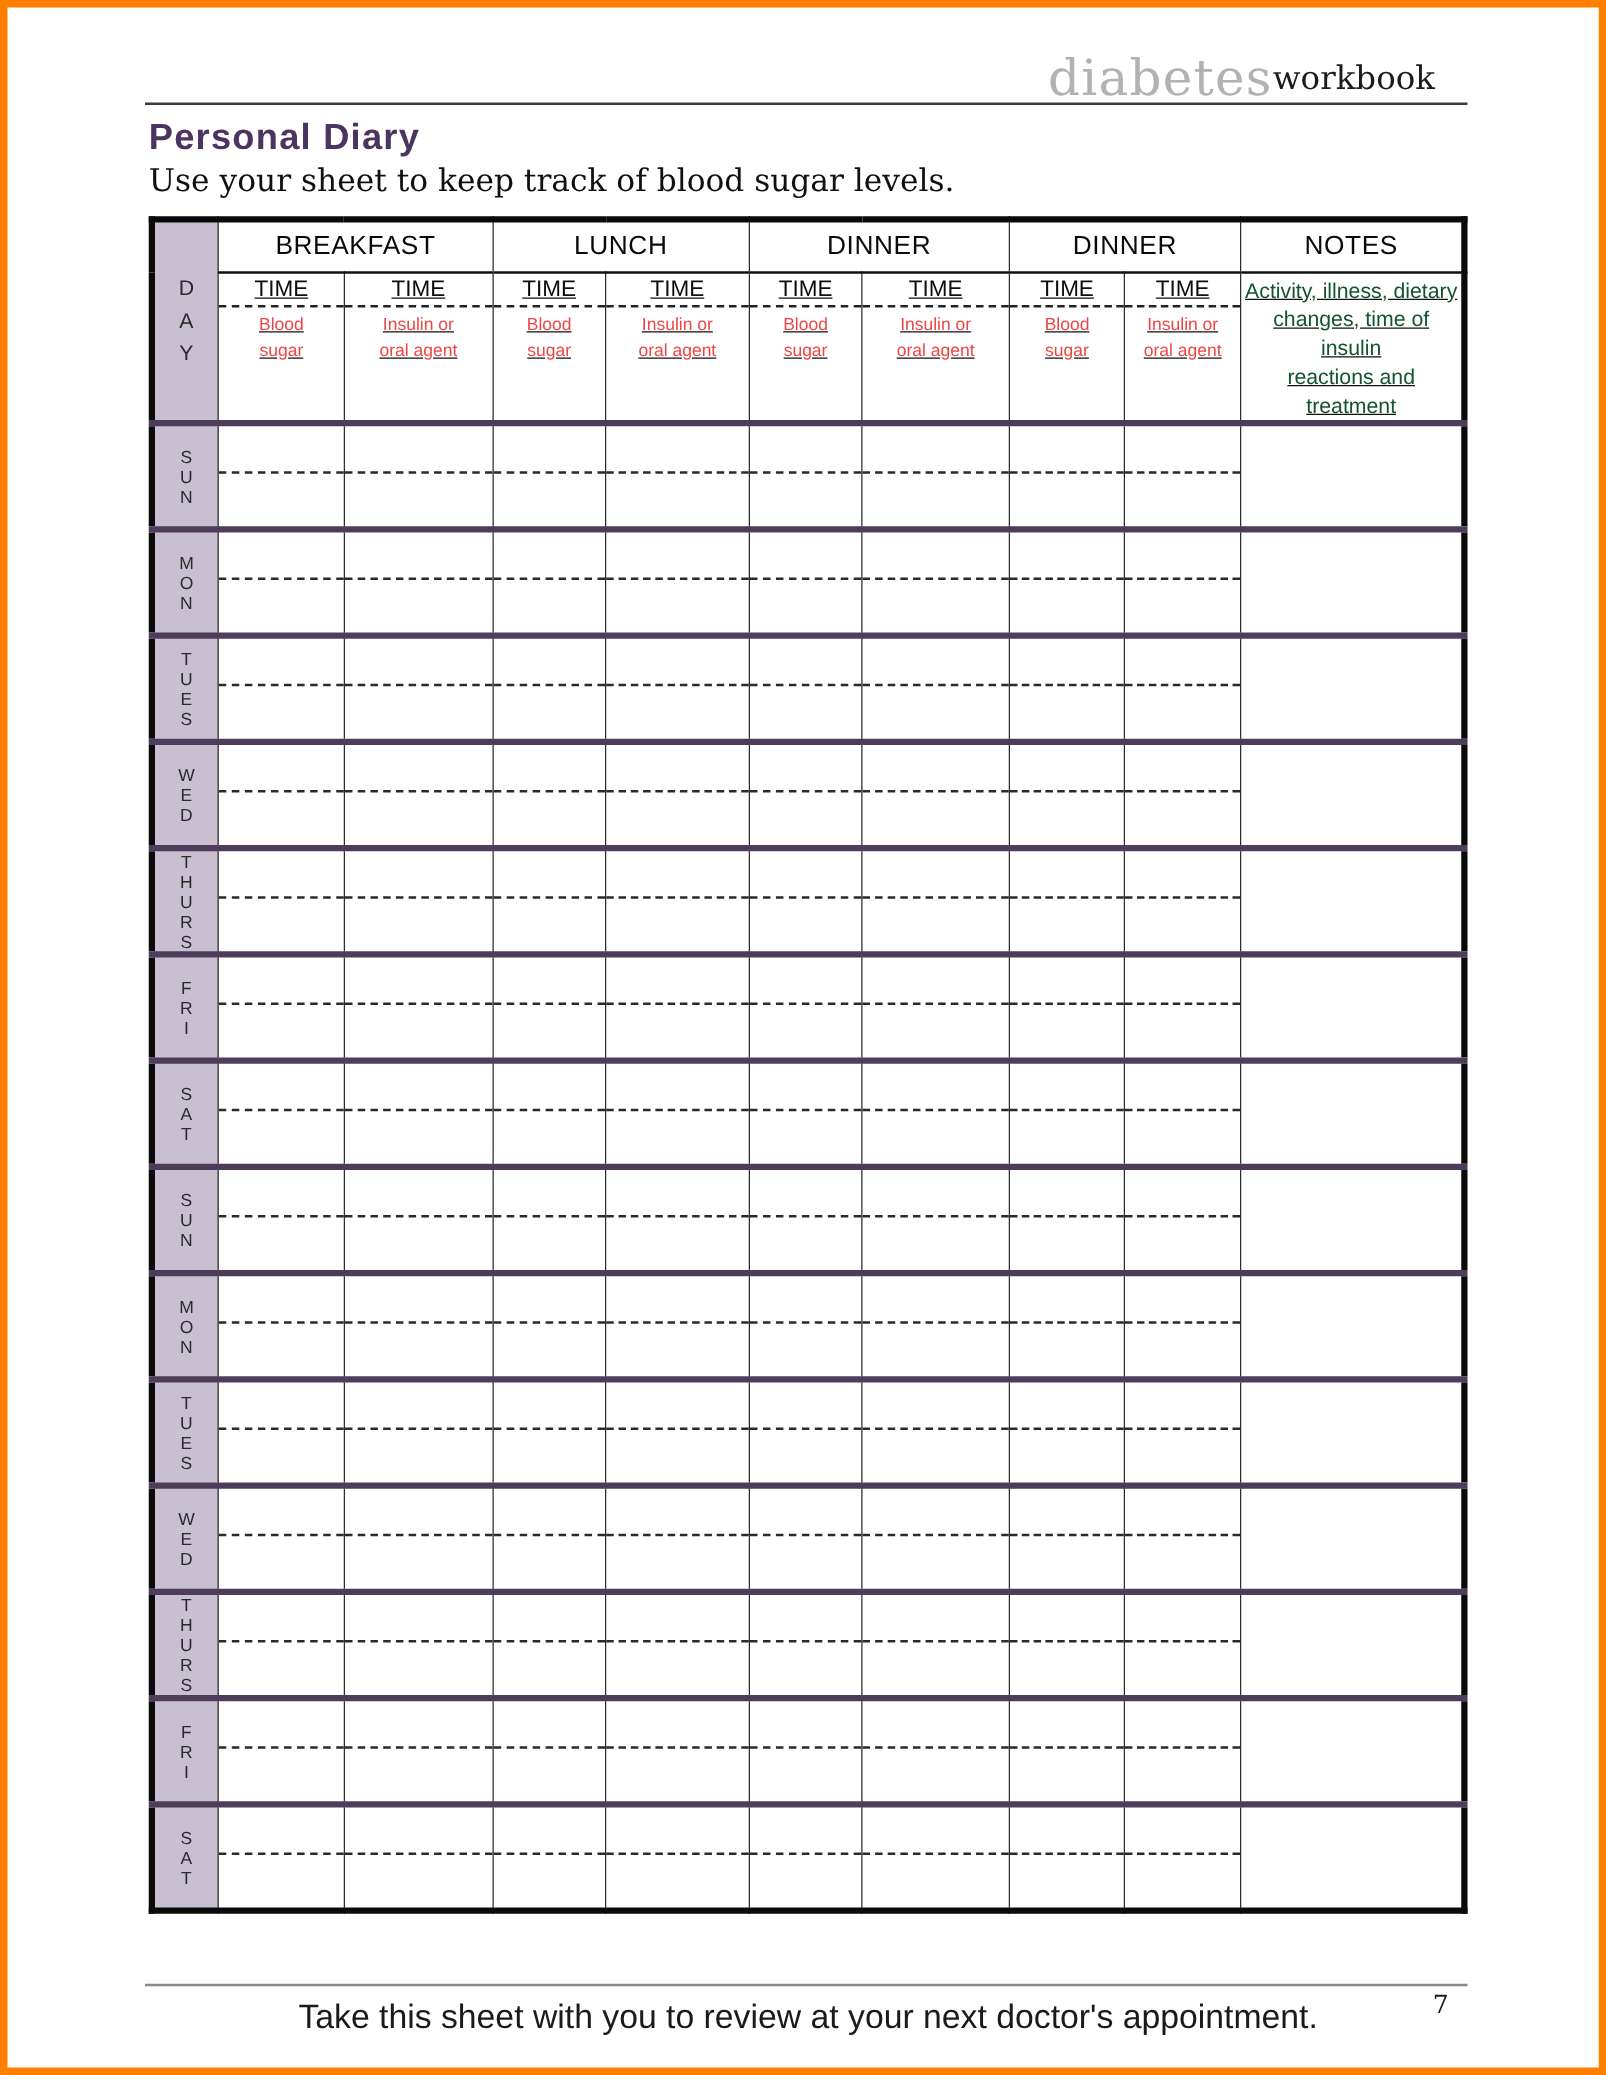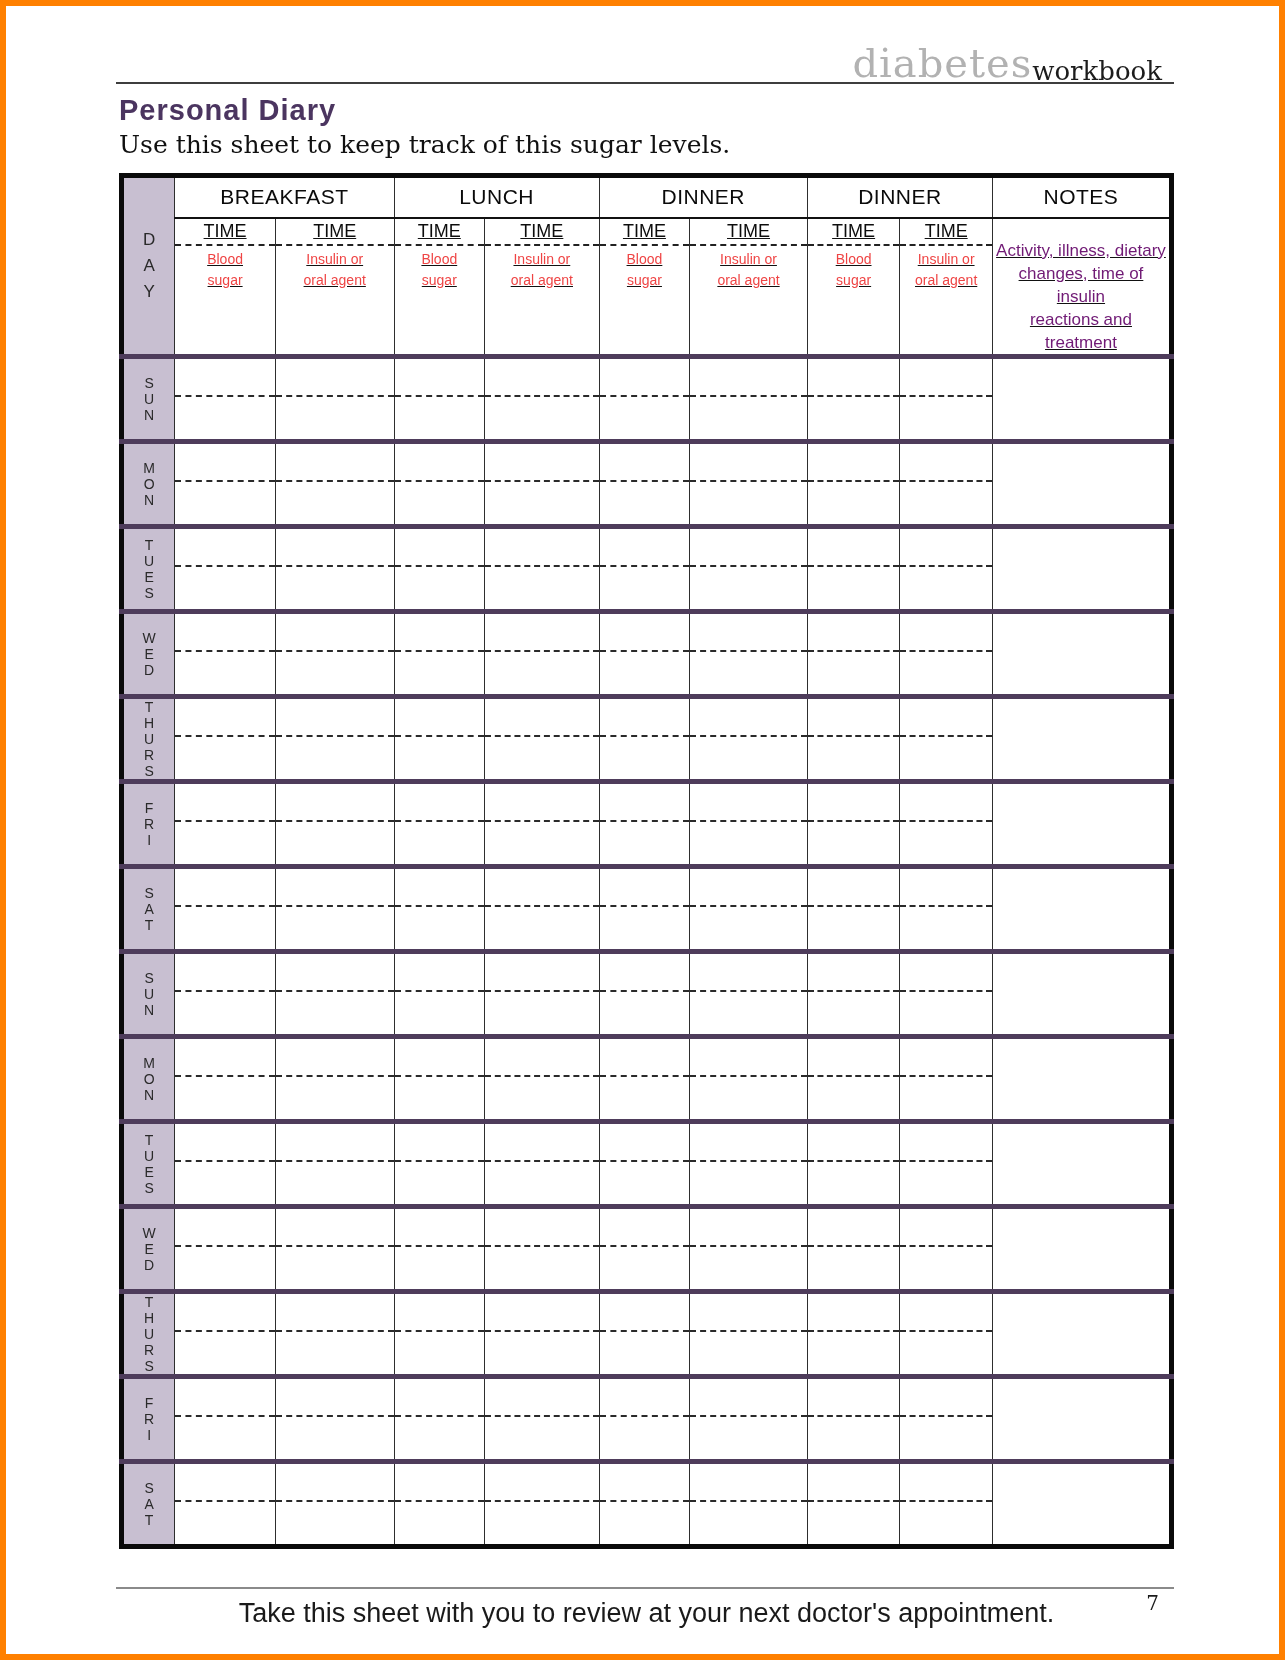--- a/index.html
+++ b/index.html
@@ -15,22 +15,22 @@
   body{
     width:1285px;height:1660px;
     border:6px solid var(--page-border);
     position:relative;
     font-family:"Liberation Sans",sans-serif;
     color:#111;
     overflow:hidden;
   }
   
   .brand{
-    position:absolute;top:34px;right:117px;
-    display:flex;align-items:flex-end;
+    position:absolute;top:34px;right:131px;
+    display:flex;align-items:center;
     font-family:"DejaVu Serif","Liberation Serif",serif;
   }
   .brand-primary{font-size:40px;color:var(--brand-gray);letter-spacing:1px;}
   .brand-secondary{font-size:26px;color:#1c1c1c;}
   .header-rule{
     position:absolute;top:76px;left:110px;width:1058px;
     border-top:2px solid #3d3d3d;
   }
   
   .page-title{
@@ -78,22 +78,22 @@
     font-size:18px;color:#0d0d0d;
     border-bottom:2px dashed #222;
   }
   .sub-label{
     white-space:pre-line;
     font-size:14px;line-height:21px;color:#ef4444;
     padding-top:3px;
   }
   .notes-desc{
     white-space:pre-line;
-    font-size:17px;line-height:23px;color:#701a75;
-    padding-top:20px;text-align:center;
+    font-size:17px;line-height:23px;color:#14532d;
+    padding-top:2px;text-align:center;
   }
   tr.day-row{height:85px;border-top:5px solid var(--row-separator);}
   tr.day-row .day-cell{font-size:14px;line-height:16px;}
   td.entry{position:relative;}
   td.entry::after{
     content:"";position:absolute;left:0;right:0;top:36px;
     border-top:2px dashed #2a2a2a;
   }
   td.notes-entry{position:relative;}
   
@@ -116,21 +116,21 @@
 </head>
 <body>
 
 <div class="brand">
   <span class="brand-primary">diabetes</span>
     <span class="brand-secondary">workbook</span>
 </div>
 <div class="header-rule"></div>
 
 <div class="page-title">Personal Diary</div>
-<div class="page-subtitle">Use this sheet to keep track of this sugar levels.</div>
+<div class="page-subtitle">Use your sheet to keep track of blood sugar levels.</div>
 
 <table class="diary">
   <colgroup>
     <col style="width:53px">
       <col style="width:100px">
       <col style="width:118px">
     <col style="width:90px">
       <col style="width:114px">
       <col style="width:90px">
     <col style="width:117px">

